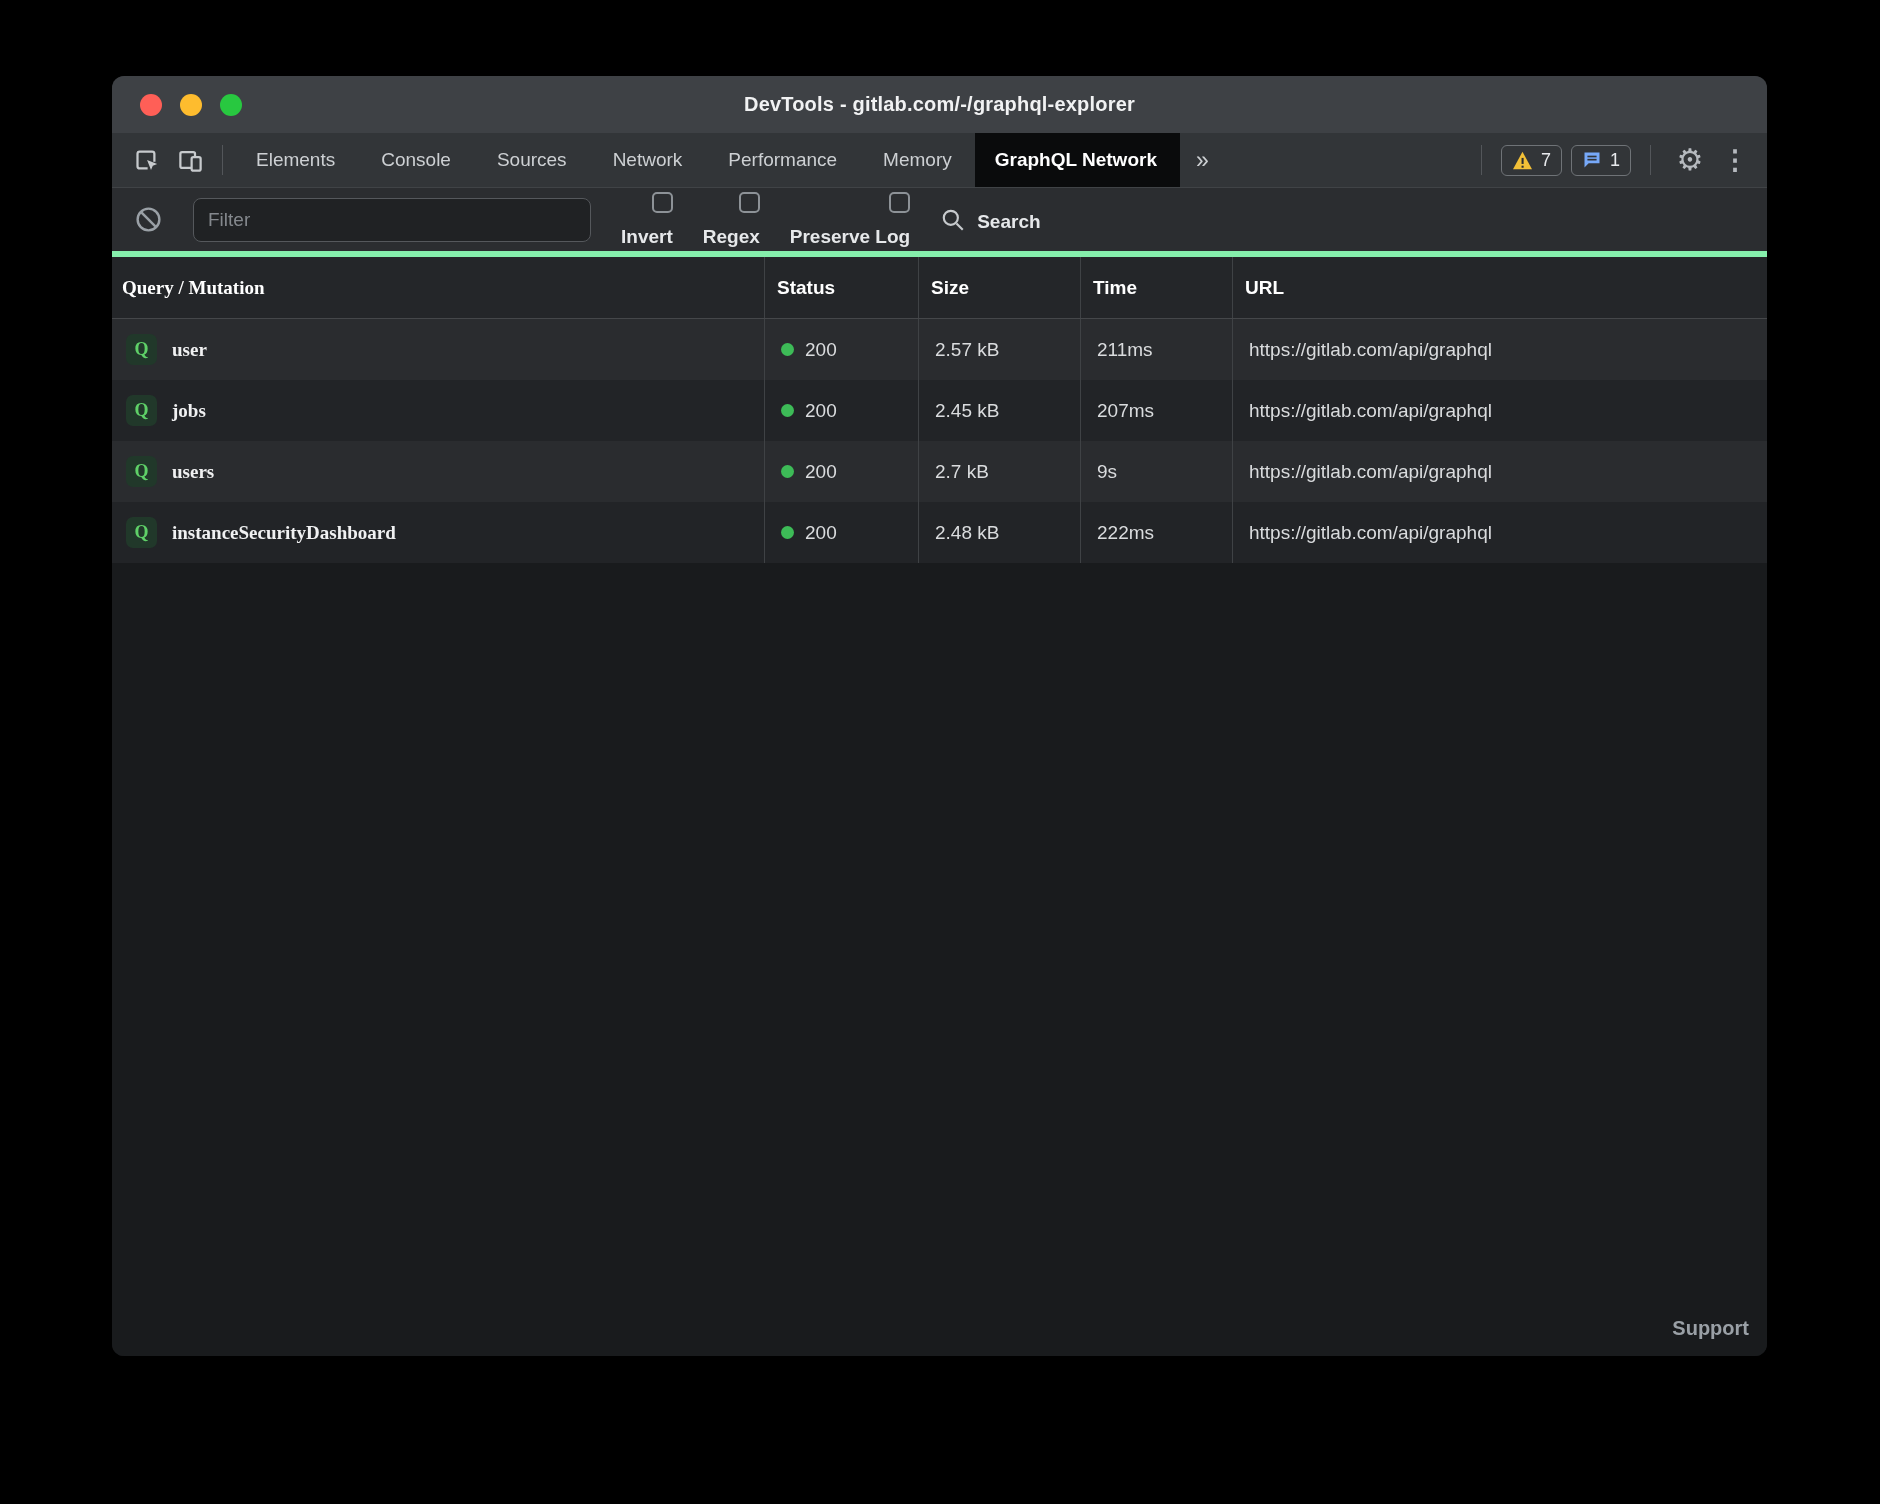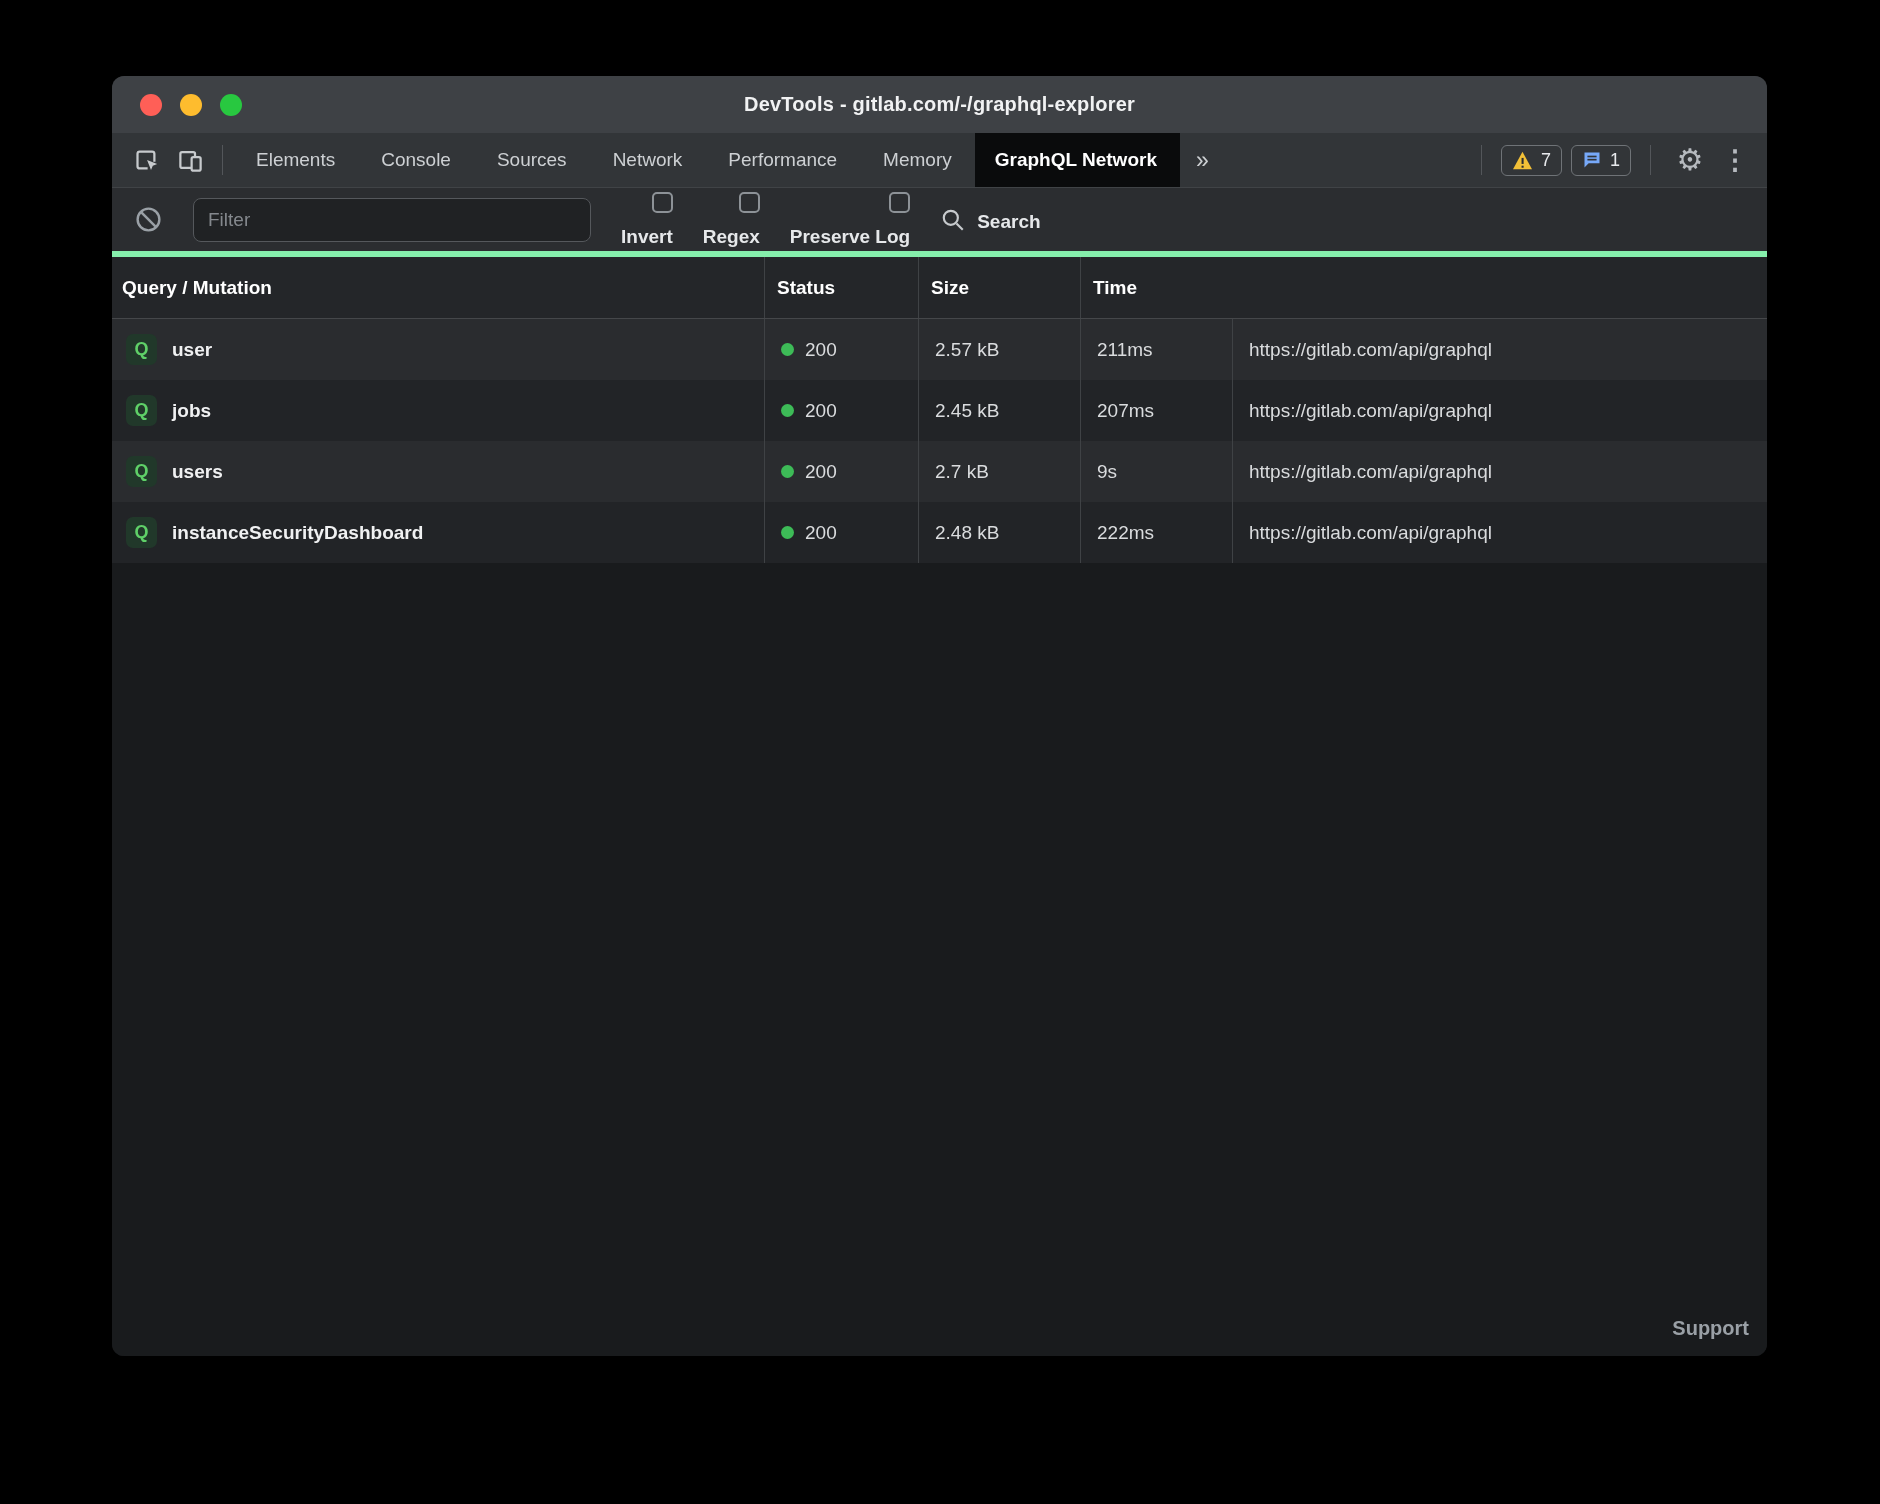--- a/index.html
+++ b/index.html
@@ -196,21 +196,21 @@
     display: flex;
     align-items: center;
     height: 100%;
     padding-left: 16px;
     overflow: hidden;
     white-space: nowrap;
   }
   .thead .cell { padding-left: 12px; }
   .thead .cell:first-child { padding-left: 10px; }
   .cell + .cell { border-left: 1px solid #3f4245; }
-  .col-q      { width: 652px; flex: 0 0 652px; }
+  .col-q      { width: 652px; flex: 0 0 652px; font-family: Liberation Serif, serif; }
   .col-status { width: 154px; flex: 0 0 154px; }
   .col-size   { width: 162px; flex: 0 0 162px; }
   .col-time   { width: 152px; flex: 0 0 152px; }
   .col-url    { flex: 1 1 auto; }
   .trow .col-q { padding-left: 14px; }
   .qbadge {
     width: 31px;
     height: 31px;
     border-radius: 7px;
     background: #21382a;
@@ -342,20 +342,21 @@
       <span>Search</span>
     </div>
   </div>
 
   <div class="gtable">
     <div class="thead">
       <div class="cell col-q">Query / Mutation</div>
       <div class="cell col-status">Status</div>
       <div class="cell col-size">Size</div>
       <div class="cell col-time">Time</div>
+      <div class="cell col-url">URL</div>
     </div>
 
     <div class="trow odd">
       <div class="cell col-q">
         <span class="qbadge">Q</span>
         <span class="qname">user</span>
       </div>
       <div class="cell col-status">
         <span class="status-dot"></span>
         <span>200</span>

